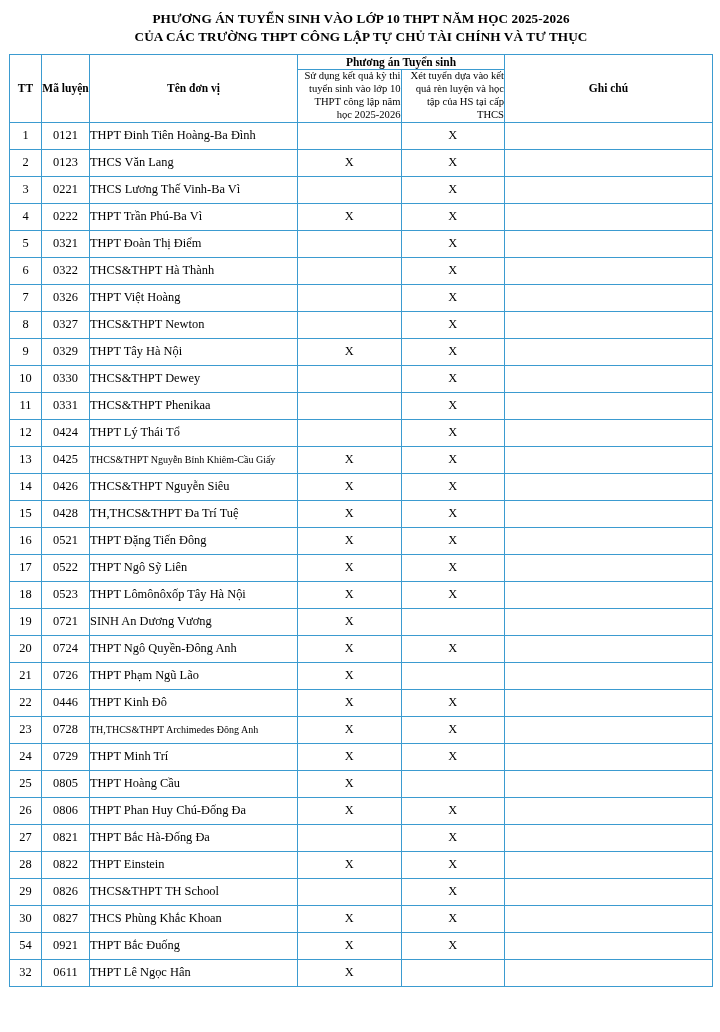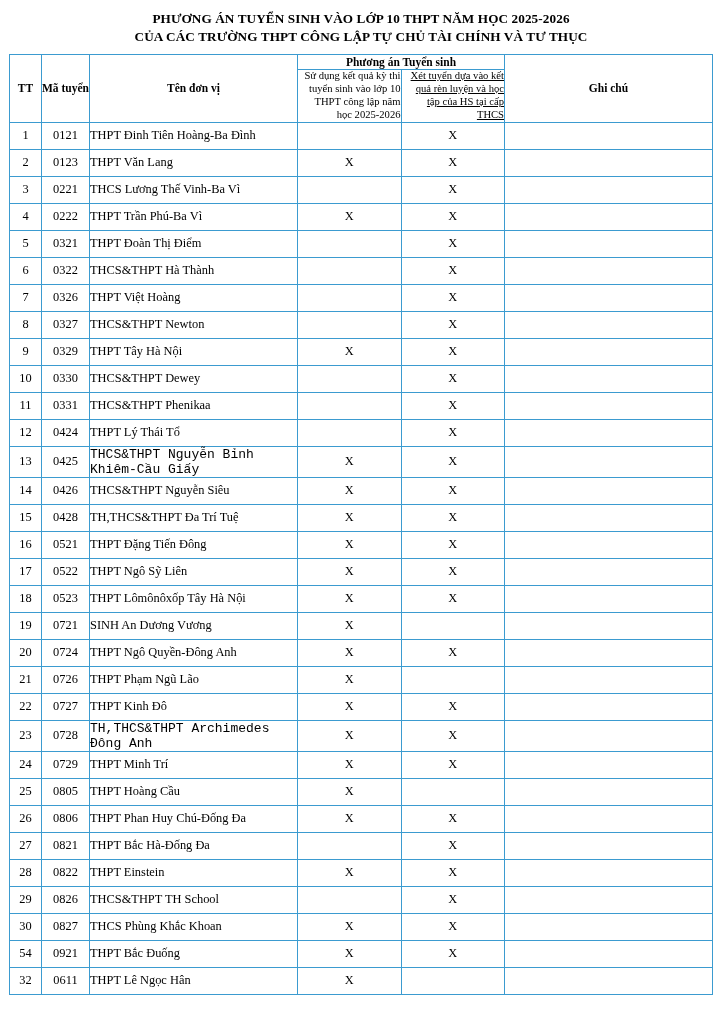--- a/index.html
+++ b/index.html
@@ -44,21 +44,21 @@
     font-weight: bold;
     text-align: center;
     font-size: 11.5px;
     line-height: 1.25;
     padding: 4px 3px;
   }
   th.h-tt { width: 32px; }
   th.h-ma { width: 48px; }
   th.h-ten { width: 208px; }
   th.h-p1 { width: 104px; }
-  th.h-p2 { width: 104px; text-decoration: underline; }
+  th.h-p2 { width: 104px; }
   th.h-note { width: 208px; }
   th.h-group {
     font-size: 11.5px;
     padding: 5px 2px;
     margin-left: 13px;
   }
   th.sub {
     font-weight: normal;
     font-size: 10.6px;
     line-height: 1.22;
@@ -71,22 +71,21 @@
   }
   td.c-tt, td.c-ma {
     text-align: center;
   }
   td.c-ma { font-size: 12.4px; }
   td.c-ten {
     padding-left: 6px;
     text-align: left;
   }
   td.c-ten.small {
-    font-size: 13px;
-    font-family: Liberation Mono, monospace;
+    font-size: 10px;
   }
   td.c-mark {
     text-align: center;
     font-size: 12.4px;
   }
   td.c-note { }
 </style>
 </head>
 <body>
 
@@ -94,21 +93,21 @@
 
   <div class="doc-title">
     <span>PHƯƠNG ÁN TUYỂN SINH VÀO LỚP 10 THPT NĂM HỌC 2025-2026</span>
     <span class="line2">CỦA CÁC TRƯỜNG THPT CÔNG LẬP TỰ CHỦ TÀI CHÍNH VÀ TƯ THỤC</span>
   </div>
 
   <table class="main">
     <thead>
       <tr>
         <th class="h-tt" rowspan="2">TT</th>
-        <th class="h-ma" rowspan="2">Mã tuyển</th>
+        <th class="h-ma" rowspan="2">Mã luyện</th>
         <th class="h-ten" rowspan="2">Tên đơn vị</th>
         <th class="h-group" colspan="2">Phương án Tuyển sinh</th>
         <th class="h-note" rowspan="2">Ghi chú</th>
       </tr>
       <tr>
         <th class="h-p1 sub">Sử dụng kết quả kỳ thi tuyển sinh vào lớp 10 THPT công lập năm học 2025-2026</th>
         <th class="h-p2 sub">Xét tuyển dựa vào kết quả rèn luyện và học tập của HS tại cấp THCS</th>
       </tr>
     </thead>
     <tbody>
@@ -116,21 +115,21 @@
           <td class="c-tt">1</td>
           <td class="c-ma">0121</td>
           <td class="c-ten">THPT Đinh Tiên Hoàng-Ba Đình</td>
           <td class="c-mark"></td>
           <td class="c-mark">X</td>
           <td class="c-note"></td>
         </tr>
         <tr>
           <td class="c-tt">2</td>
           <td class="c-ma">0123</td>
-          <td class="c-ten">THPT Văn Lang</td>
+          <td class="c-ten">THCS Văn Lang</td>
           <td class="c-mark">X</td>
           <td class="c-mark">X</td>
           <td class="c-note"></td>
         </tr>
         <tr>
           <td class="c-tt">3</td>
           <td class="c-ma">0221</td>
           <td class="c-ten">THCS Lương Thế Vinh-Ba Vì</td>
           <td class="c-mark"></td>
           <td class="c-mark">X</td>
@@ -275,21 +274,21 @@
         <tr>
           <td class="c-tt">21</td>
           <td class="c-ma">0726</td>
           <td class="c-ten">THPT Phạm Ngũ Lão</td>
           <td class="c-mark">X</td>
           <td class="c-mark"></td>
           <td class="c-note"></td>
         </tr>
         <tr>
           <td class="c-tt">22</td>
-          <td class="c-ma">0727</td>
+          <td class="c-ma">0446</td>
           <td class="c-ten">THPT Kinh Đô</td>
           <td class="c-mark">X</td>
           <td class="c-mark">X</td>
           <td class="c-note"></td>
         </tr>
         <tr>
           <td class="c-tt">23</td>
           <td class="c-ma">0728</td>
           <td class="c-ten small">TH,THCS&amp;THPT Archimedes Đông Anh</td>
           <td class="c-mark">X</td>

